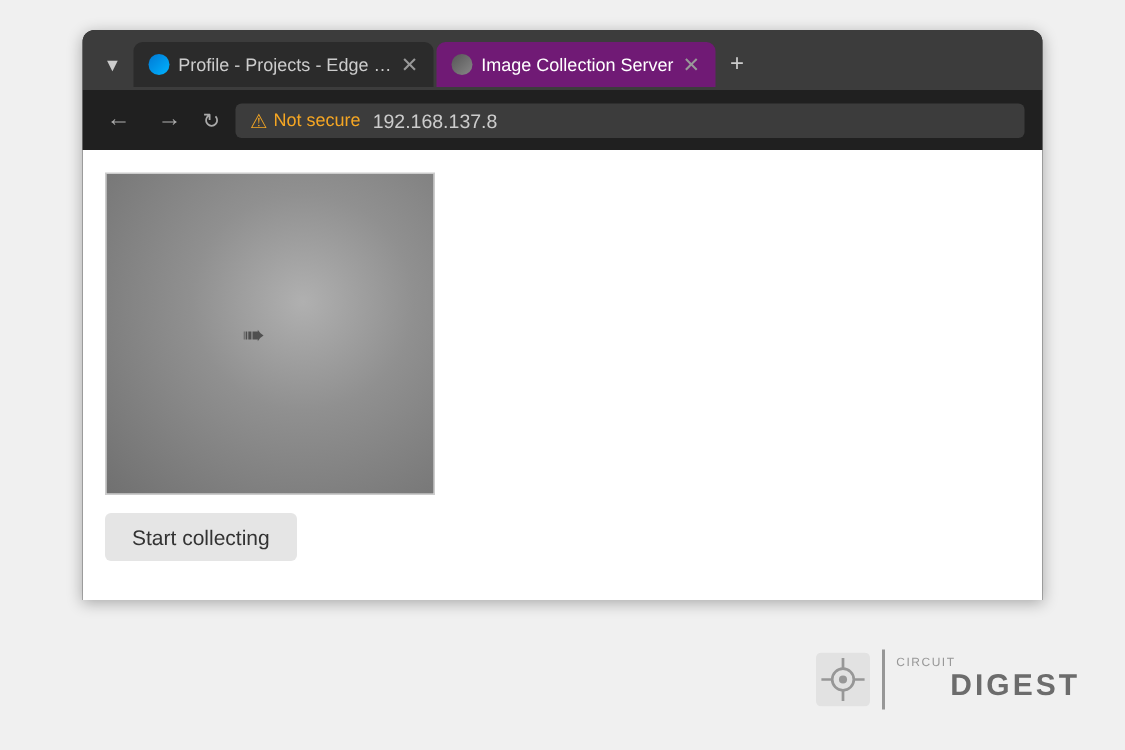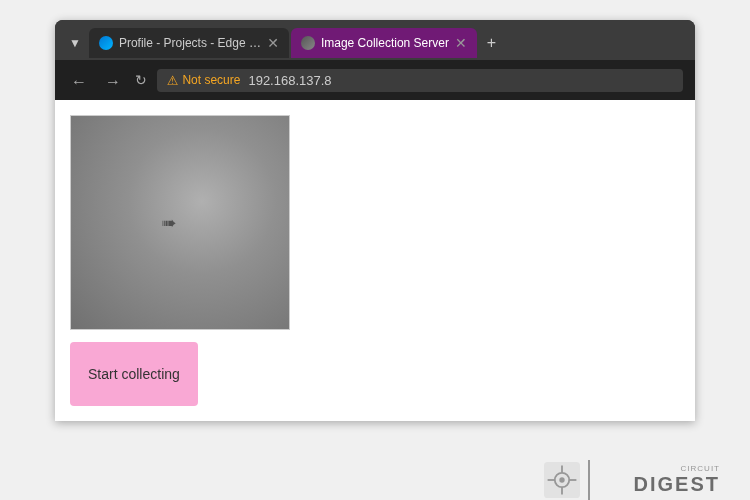--- a/index.html
+++ b/index.html
@@ -162,39 +162,38 @@
       top: 50%;
       left: 45%;
       transform: translate(-50%, -50%);
       color: rgba(0,0,0,0.5);
       font-size: 18px;
     }
 
     .start-button {
       display: inline-block;
       margin-top: 12px;
-      padding: 24px 18px;
-      background: #f9a8d4;
+      padding: 8px 18px;
+      background: #e5e5e5;
       border: none;
       border-radius: 4px;
       color: #333;
       font-size: 14px;
       cursor: pointer;
     }
 
     
     .watermark {
       position: absolute;
-      bottom: 0;
+      bottom: 27px;
       right: 30px;
       display: flex;
       align-items: center;
       gap: 8px;
       opacity: 0.85;
-      text-align: right;
     }
 
     .watermark-logo {
       width: 36px;
       height: 36px;
     }
 
     .watermark-divider {
       width: 2px;
       height: 40px;

